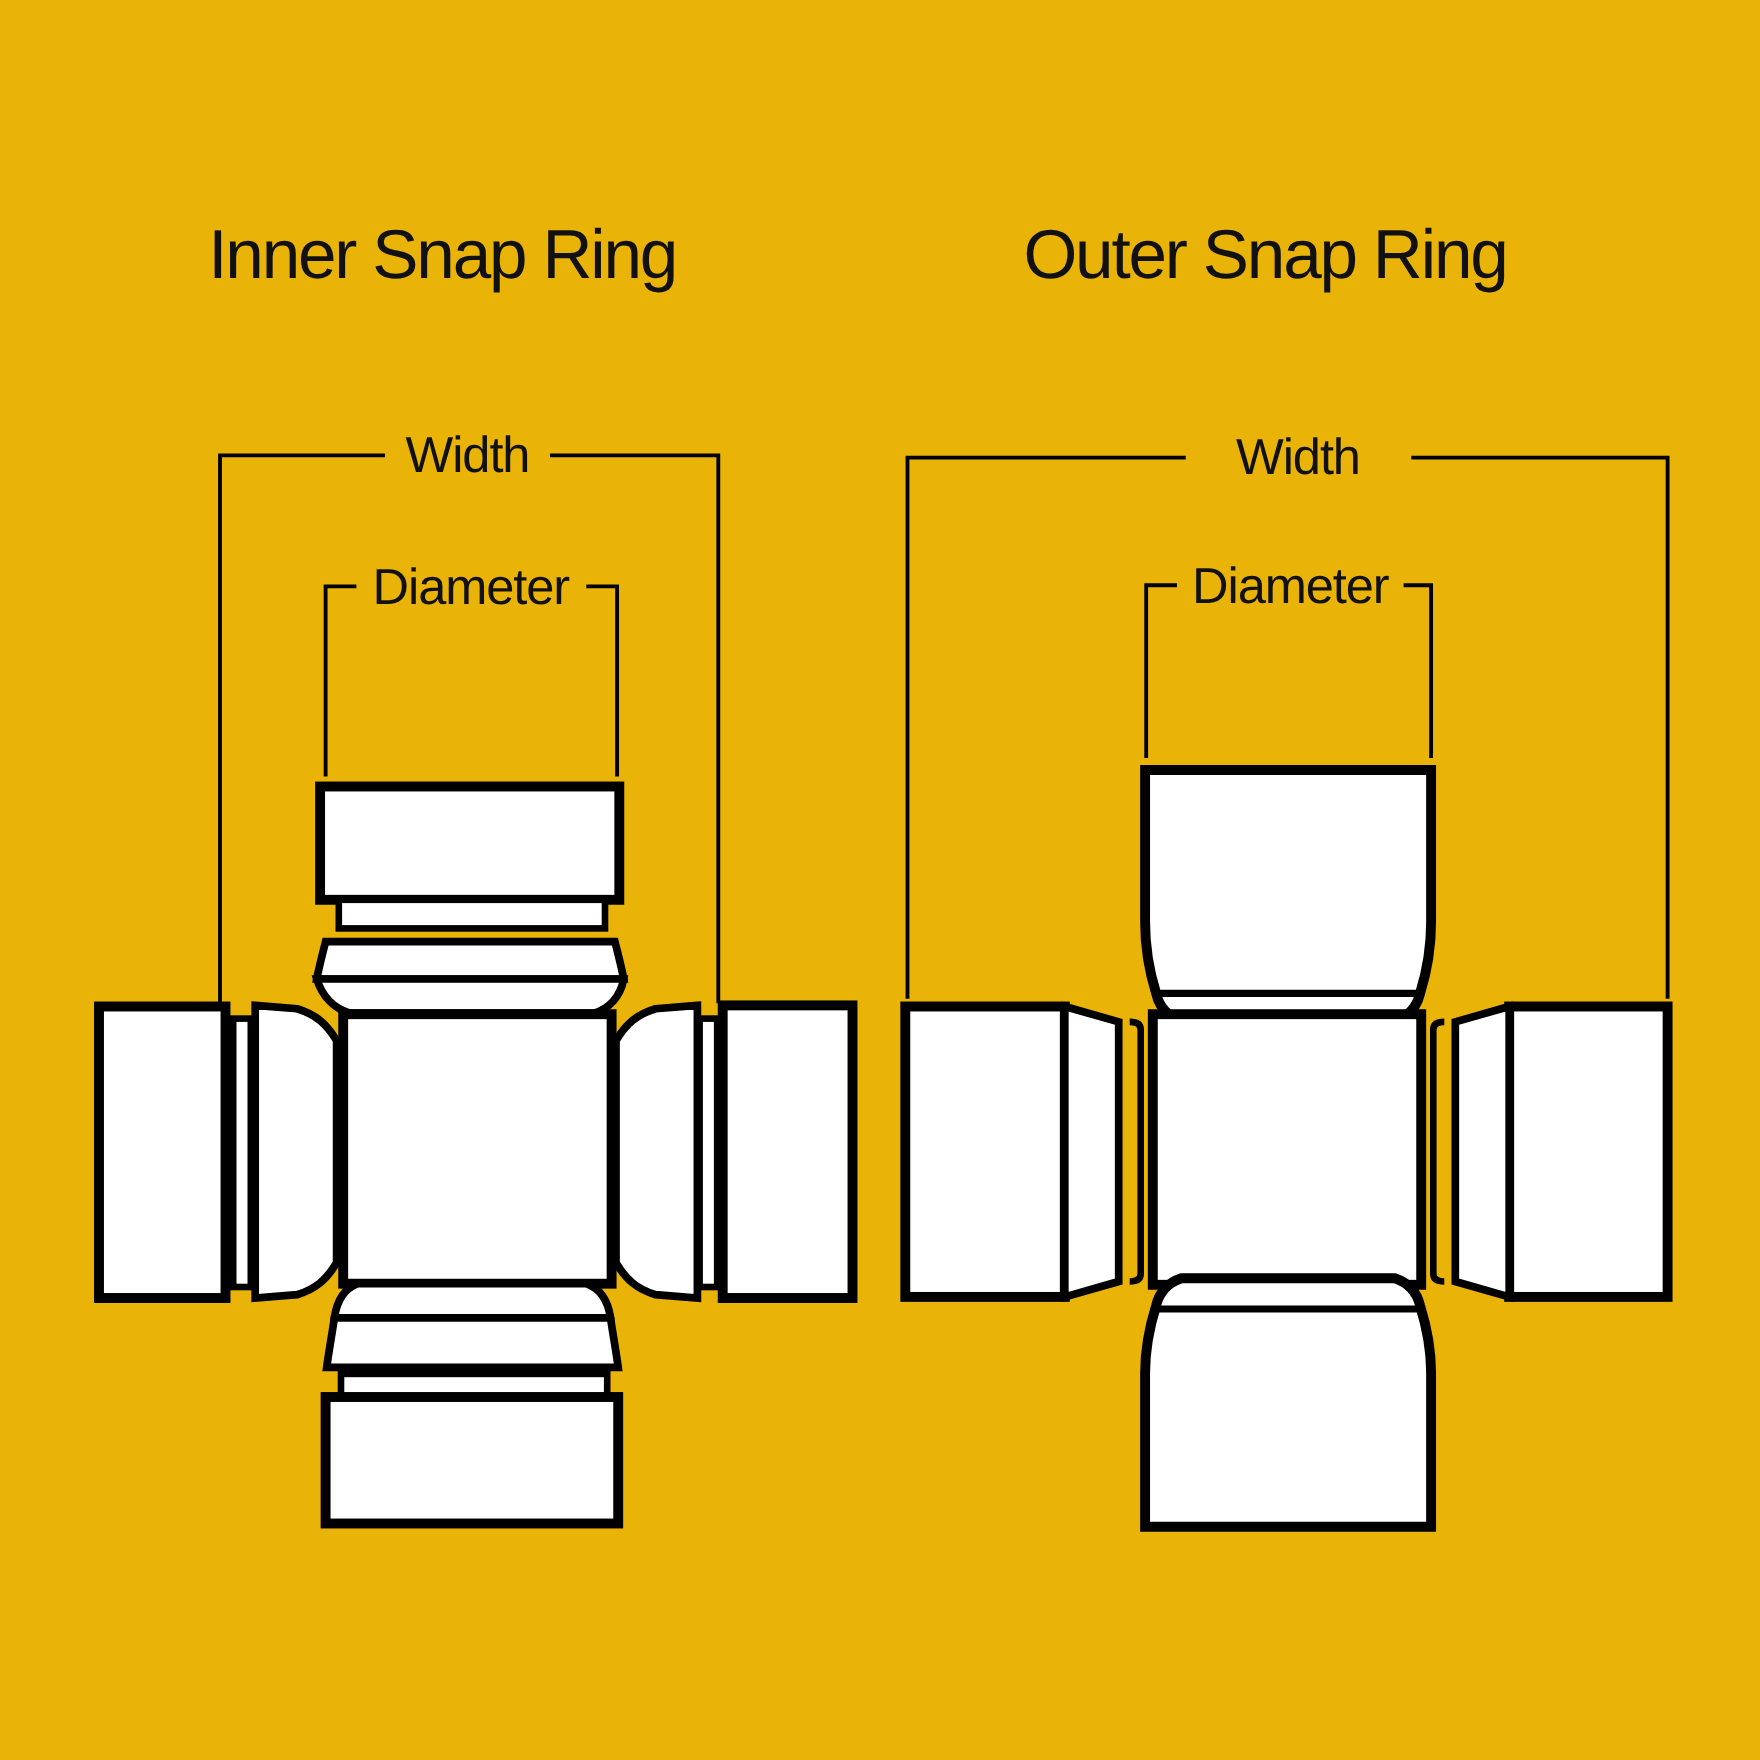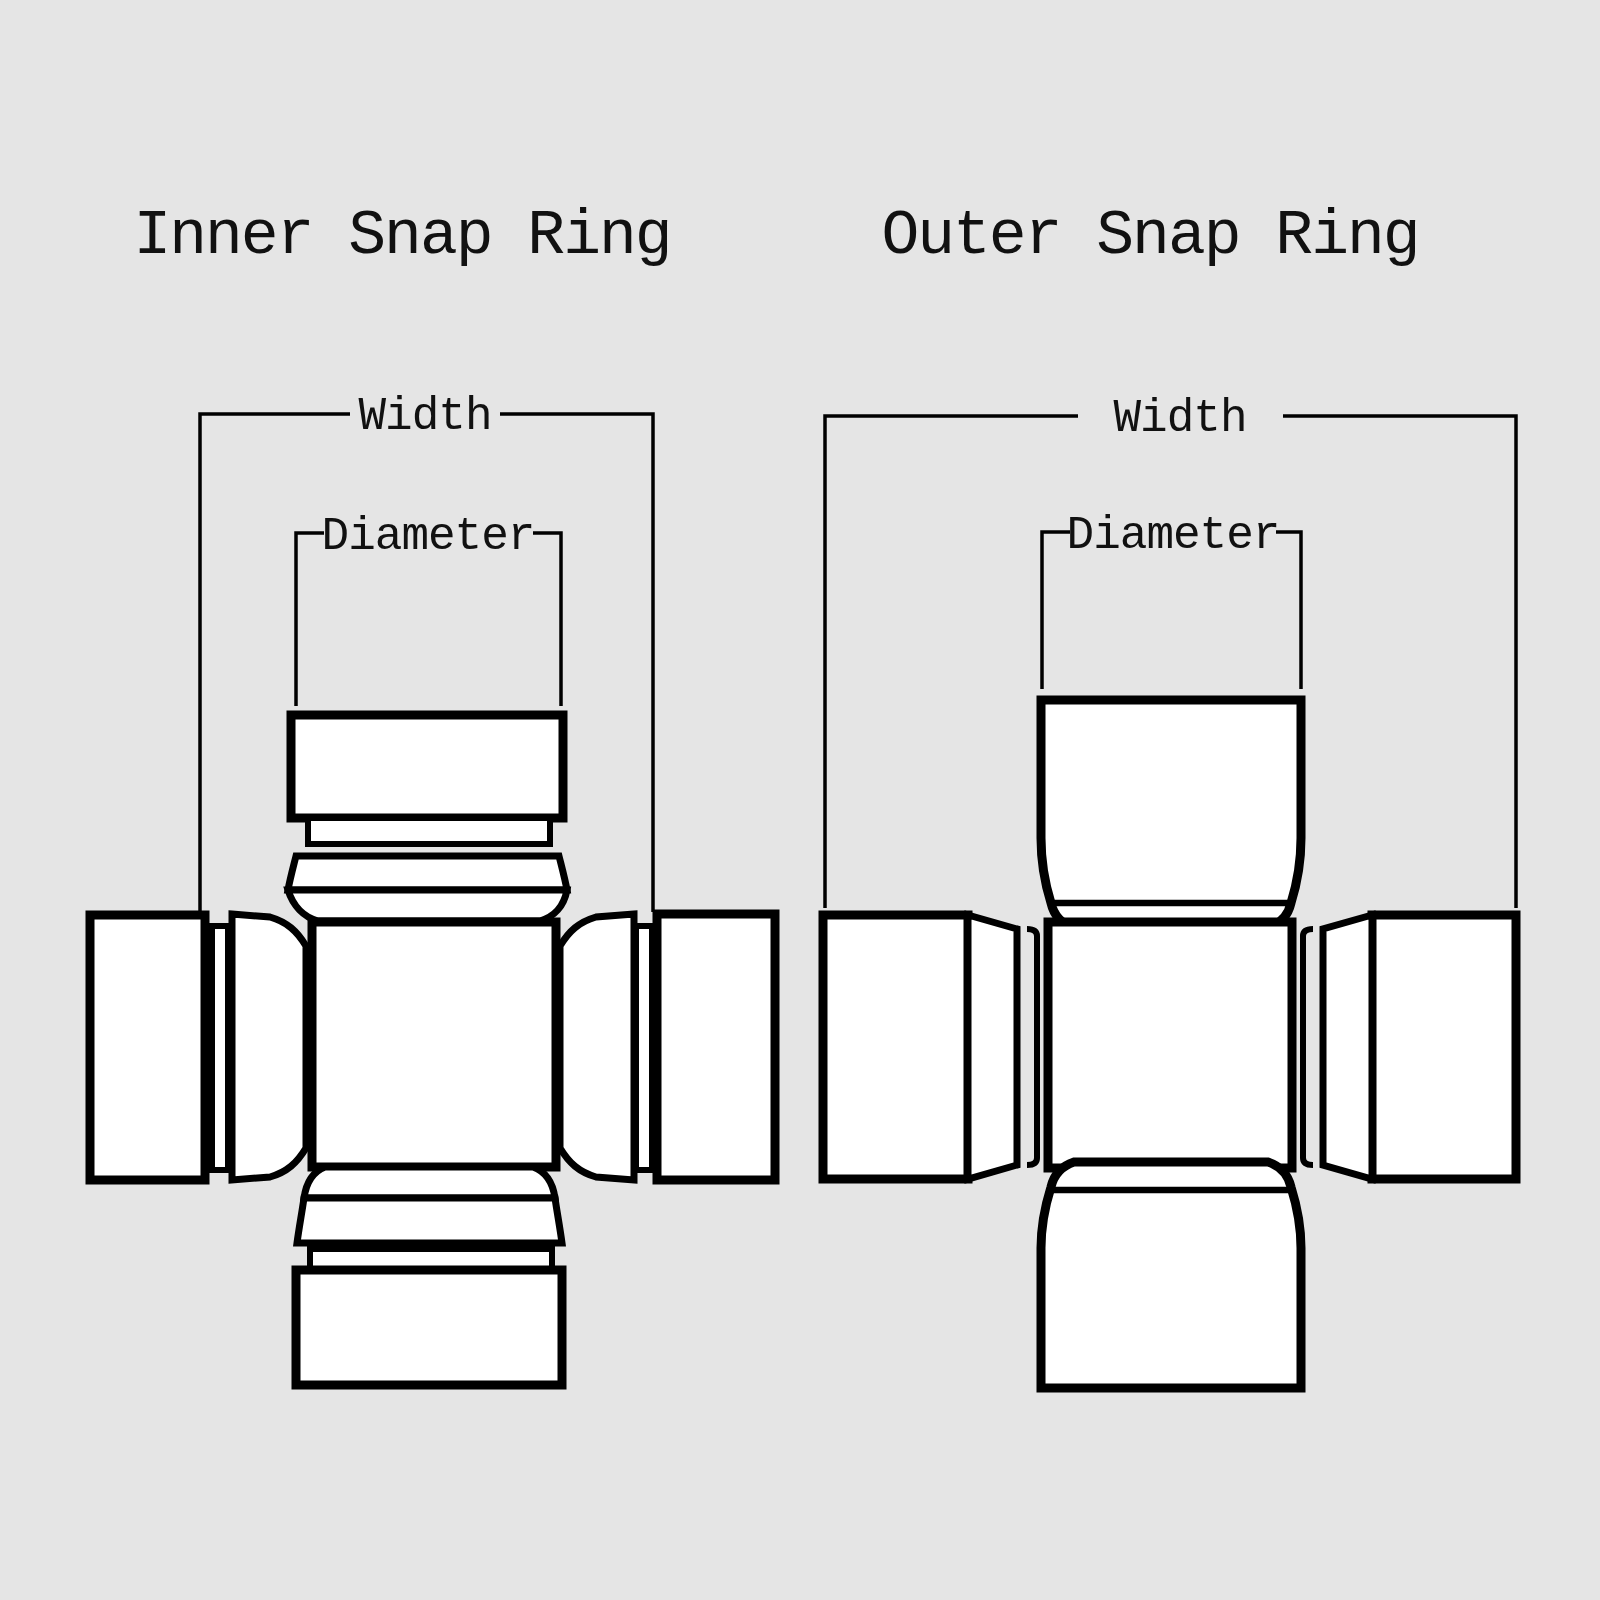--- a/index.html
+++ b/index.html
@@ -1,22 +1,22 @@
 <!DOCTYPE html>
 <html><head>
 <meta charset="utf-8">
 <style>
   html, body { margin: 0; padding: 0; background: #ffffff; }
   .canvas {
     position: relative;
     width: 1600px;
     height: 1600px;
-    background: #e5e5e5;
+    background: #eab308;
     overflow: hidden;
-    font-family: Liberation Mono, monospace;
+    font-family: Liberation Sans, sans-serif;
   }
   svg { position: absolute; left: 0; top: 0; }
   .shape  { fill: #ffffff; stroke: #000000; stroke-width: 9; }
   .shape-med { fill: #ffffff; stroke: #000000; stroke-width: 7; }
   .shape-thin { fill: #ffffff; stroke: #000000; stroke-width: 6; }
   .inner-line { fill: none; stroke: #000000; stroke-width: 6.5; }
   .seal-line { fill: none; stroke: #000000; stroke-width: 6; }
   .dim { fill: none; stroke: #000000; stroke-width: 3.5; }
   .title-text {
     font-size: 63px;

